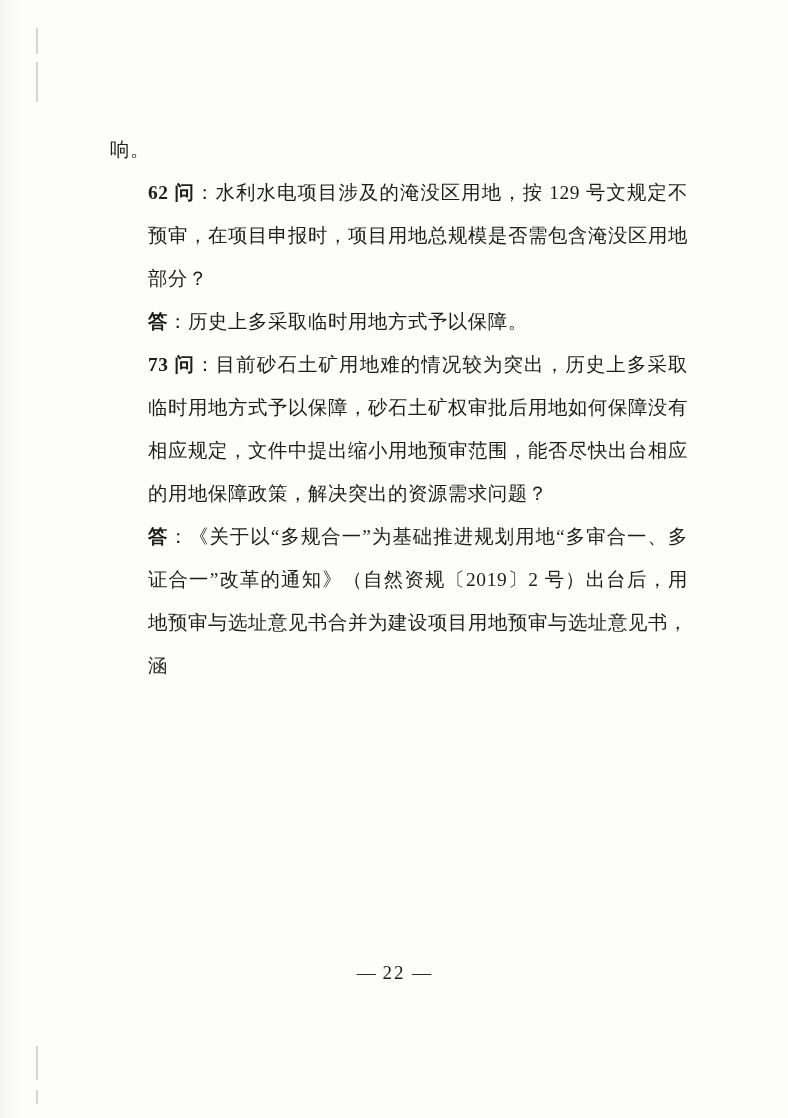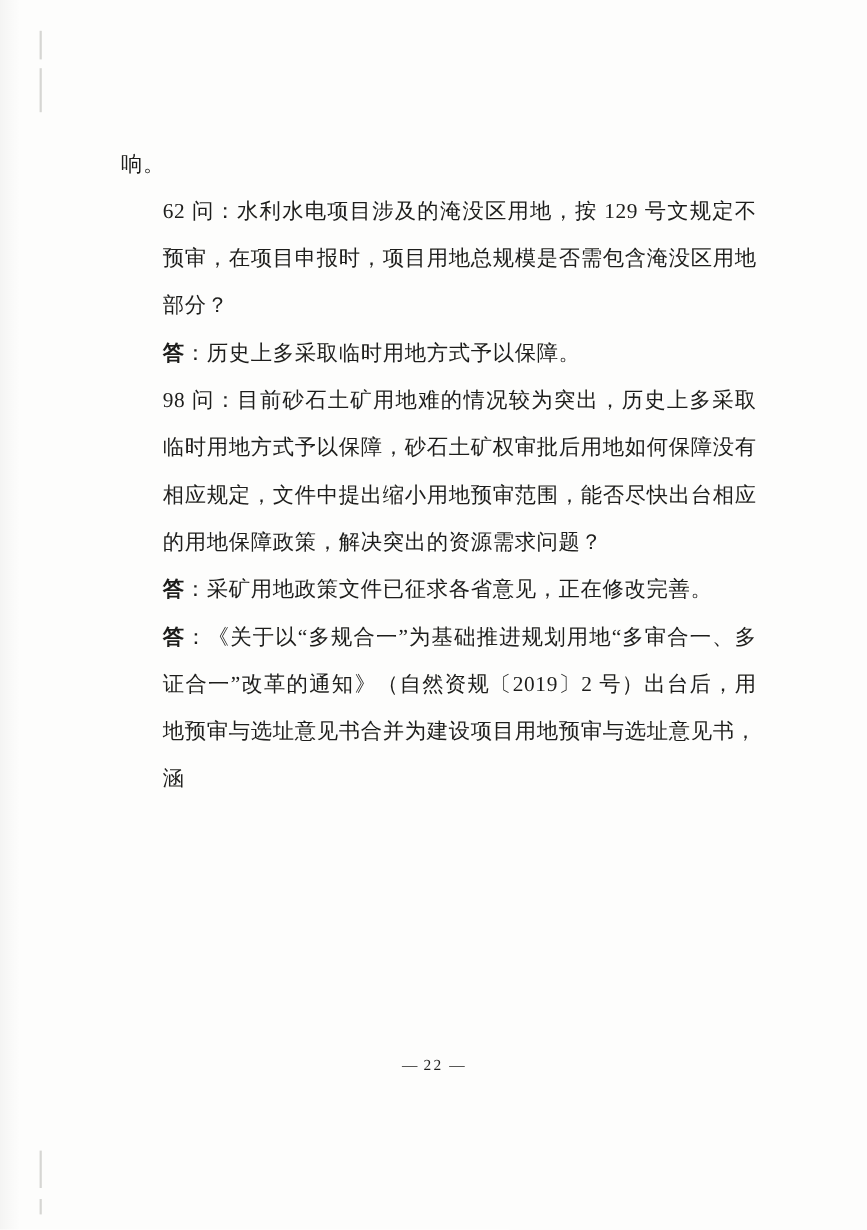--- a/index.html
+++ b/index.html
@@ -54,32 +54,32 @@
     letter-spacing: 0.6px;
     text-align: justify;
     text-justify: inter-character;
     color: #1d1d1b;
   }
   .para + .para { margin-top: 0; }
   .lead {
     padding-left: 38px;
   }
   .qnum {
-    font-weight: normal;
+    font-weight: bold;
   }
   .ans-label {
     font-weight: bold;
   }
   .footer {
     position: absolute;
     left: 0;
     right: 0;
     top: 962px;
     text-align: center;
-    font-size: 14px;
+    font-size: 19px;
     letter-spacing: 2px;
     color: #1d1d1b;
   }
   .footer .dash { letter-spacing: 0; }
 </style>
 </head>
 <body>
 
 <div class="page">
   <div class="scan-edge"></div>
@@ -89,23 +89,22 @@
   <div class="scan-mark m4"></div>
 
   <div class="content">
 
     <p class="para"><span>响。</span></p>
 
     <p class="para lead"><span class="qnum">62 问</span><span>：水利水电项目涉及的淹没区用地，按 129 号文规定不预审，在项目申报时，项目用地总规模是否需包含淹没区用地部分？</span></p>
 
     <p class="para lead"><span class="ans-label">答</span><span>：历史上多采取临时用地方式予以保障。</span></p>
 
-    <p class="para lead"><span class="qnum">98 问</span><span>：目前砂石土矿用地难的情况较为突出，历史上多采取临时用地方式予以保障，砂石土矿权审批后用地如何保障没有相应规定，文件中提出缩小用地预审范围，能否尽快出台相应的用地保障政策，解决突出的资源需求问题？</span></p>
+    <p class="para lead"><span class="qnum">73 问</span><span>：目前砂石土矿用地难的情况较为突出，历史上多采取临时用地方式予以保障，砂石土矿权审批后用地如何保障没有相应规定，文件中提出缩小用地预审范围，能否尽快出台相应的用地保障政策，解决突出的资源需求问题？</span></p>
 
-    <p class="para lead"><span class="ans-label">答</span><span>：采矿用地政策文件已征求各省意见，正在修改完善。</span></p>
 
 
 
 
     <p class="para lead"><span class="ans-label">答</span><span>：《关于以“多规合一”为基础推进规划用地“多审合一、多证合一”改革的通知》（自然资规〔2019〕2 号）出台后，用地预审与选址意见书合并为建设项目用地预审与选址意见书，涵</span></p>
 
   </div>
 
   <div class="footer">
     <span class="dash">—</span>

